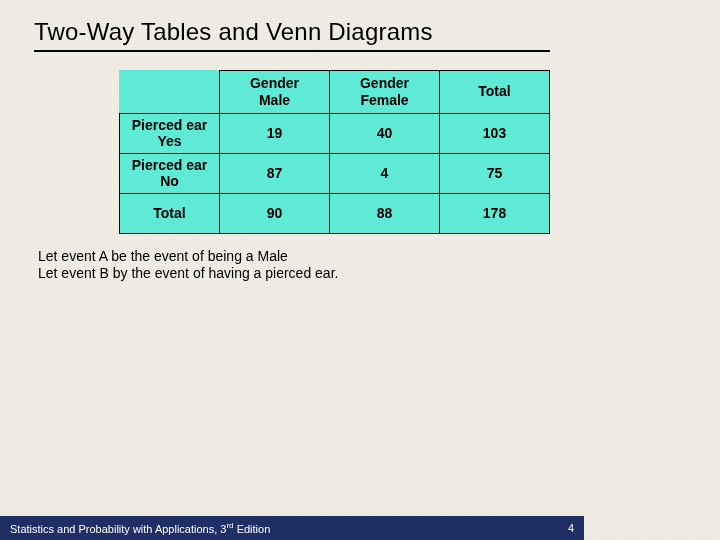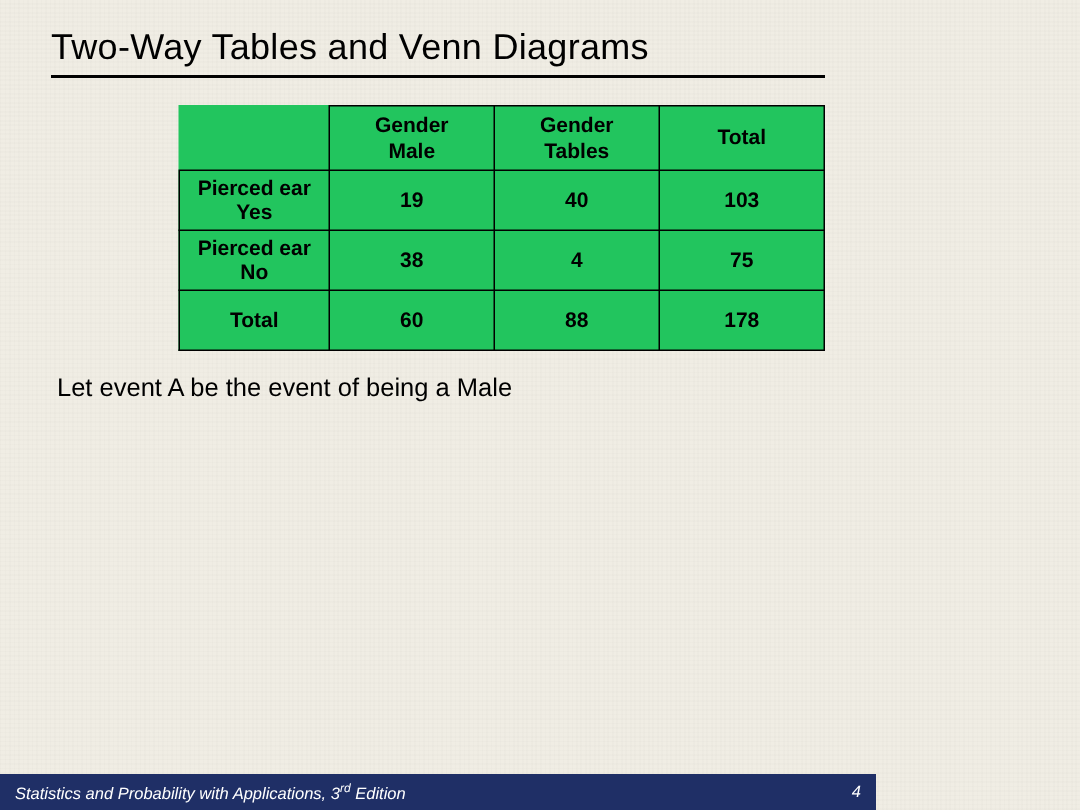--- a/index.html
+++ b/index.html
@@ -32,62 +32,61 @@
     margin-bottom: 4px;
   }
   .table-wrap {
     display: flex;
     justify-content: flex-end;
     margin-top: 4px;
     margin-bottom: 14px;
   }
   table {
     border-collapse: collapse;
-    background: #22c55e;
+    background: #5eead4;
     font-size: 14px;
   }
   th, td {
     border: 1px solid #000;
     text-align: center;
     vertical-align: middle;
     padding: 0;
     font-weight: 700;
   }
   th.colhead, td.rowhead, td.total-row th { font-weight: 700; }
   .colhead, .rowhead, .total-label { font-weight: 700; }
   .colhead { width: 110px; height: 40px; line-height: 1.2; padding: 4px 6px; }
   .corner { width: 100px; height: 40px; border-top: none; border-left: none; background: transparent; }
   .rowhead { width: 100px; height: 40px; line-height: 1.15; padding: 2px 6px; }
   .data { width: 110px; height: 40px; }
   .total-label { font-weight: 700; }
   table tr:first-child th:first-child { border-top: 1px solid transparent; border-left: 1px solid transparent; }
   
   .corner { border-top-color: transparent; border-left-color: transparent; }
   .below {
-    font-size: 17px;
+    font-size: 14px;
     line-height: 1.25;
     margin: 12px 4px 0 4px;
   }
   .conclude {
     font-size: 18.5px;
     line-height: 1.25;
     margin: 18px 14px 0 14px;
   }
   .footer {
     position: absolute;
     left: 0; right: 0; bottom: 0;
     height: 24px;
     background: #1f2f66;
     color: #fff;
     font-size: 11px;
     display: flex;
     align-items: center;
     justify-content: space-between;
     padding: 0 10px;
-    font-style: italic;
   }
   .footer sup { font-size: 8px; }
   .twoline { display: block; }
   .twoline span { display: block; }
 </style>
 </head>
 <body>
 
 <div class="slide">
 
@@ -101,21 +100,21 @@
         <th class="corner"></th>
         <th class="colhead">
           <span class="twoline">
             <span>Gender</span>
             <span>Male</span>
           </span>
         </th>
         <th class="colhead">
           <span class="twoline">
             <span>Gender</span>
-            <span>Tables</span>
+            <span>Female</span>
           </span>
         </th>
         <th class="colhead">Total</th>
       </tr>
       <tr>
         <td class="rowhead">
           <span class="twoline">
             <span>Pierced ear</span>
             <span>Yes</span>
           </span>
@@ -124,36 +123,37 @@
         <td class="data">40</td>
         <td class="data">103</td>
       </tr>
       <tr>
         <td class="rowhead">
           <span class="twoline">
             <span>Pierced ear</span>
             <span>No</span>
           </span>
         </td>
-        <td class="data">38</td>
+        <td class="data">87</td>
         <td class="data">4</td>
         <td class="data">75</td>
       </tr>
       <tr>
         <td class="rowhead total-label">Total</td>
-        <td class="data">60</td>
+        <td class="data">90</td>
         <td class="data">88</td>
         <td class="data">178</td>
       </tr>
     </tbody>
       </table>
   </div>
 
   <div class="below">
     <div>Let event A be the event of being a Male</div>
+    <div>Let event B by the event of having a pierced ear.</div>
   </div>
 
 
   <div class="footer">
     <div>
       <span>Statistics and Probability with Applications, 3</span><sup>rd</sup><span> Edition</span>
     </div>
     <div>4</div>
   </div>
 

